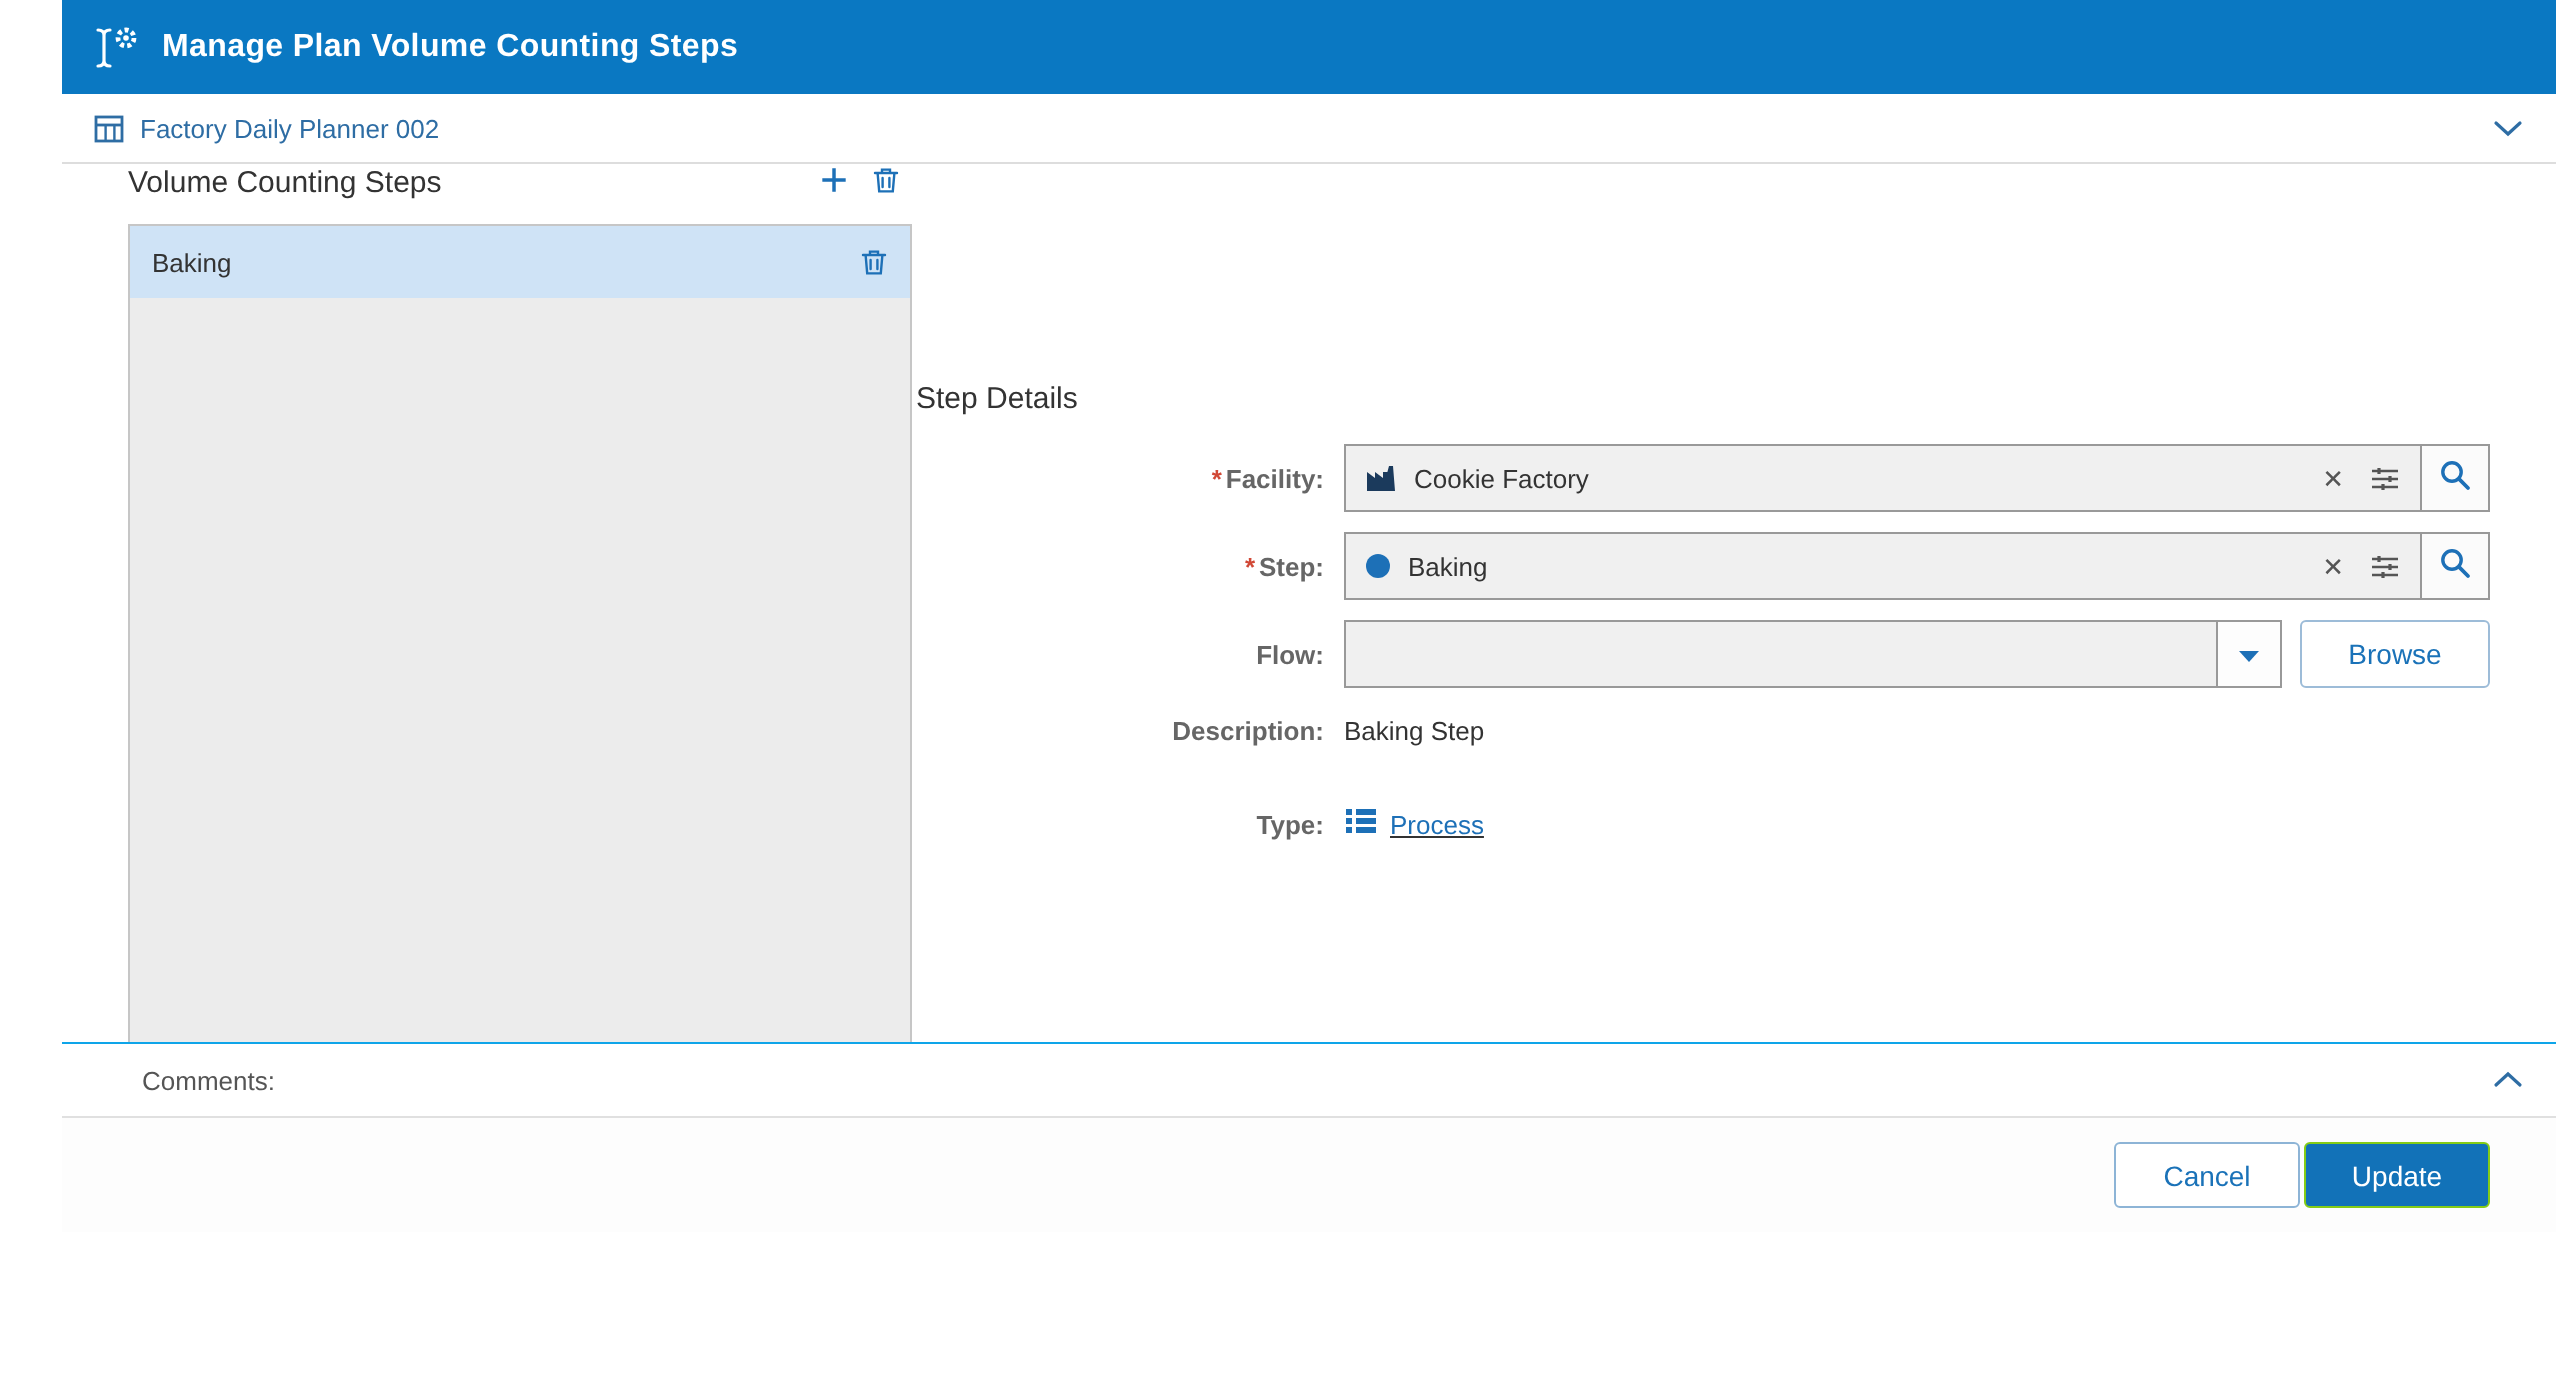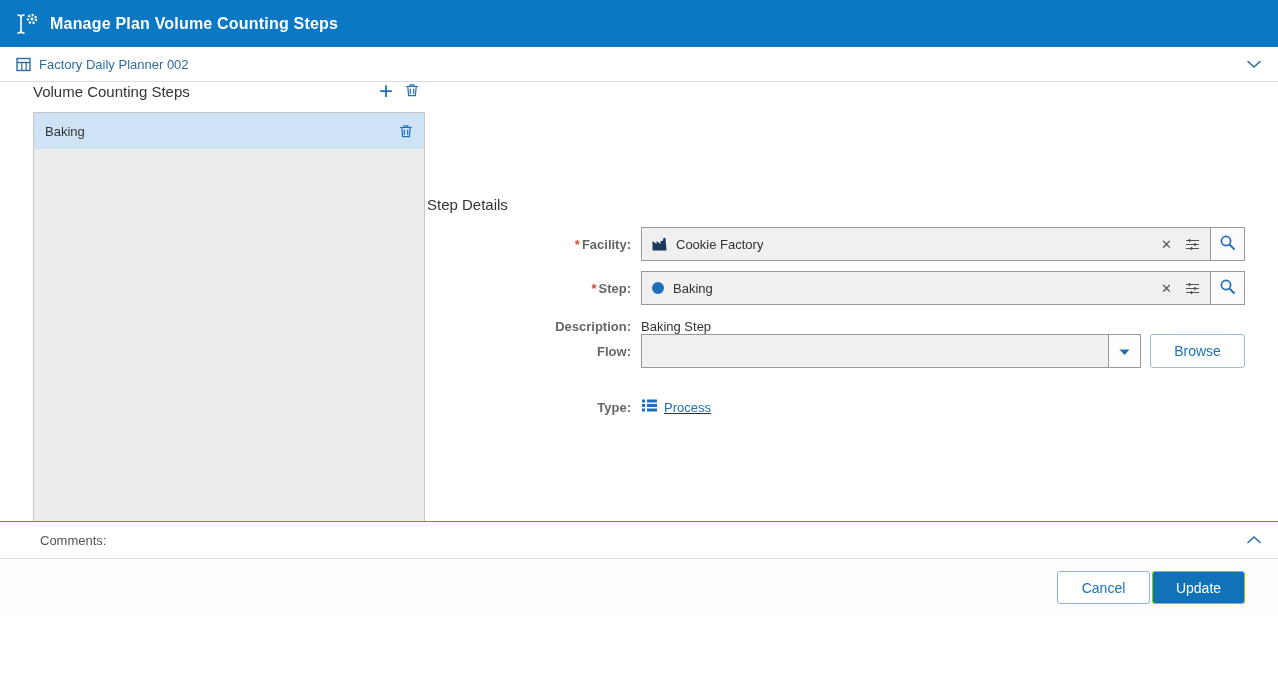--- a/index.html
+++ b/index.html
@@ -4,21 +4,21 @@
 <style>
   * { box-sizing: border-box; margin: 0; padding: 0; }
   html, body { width: 1278px; height: 698px; }
   body {
     font-family: "Liberation Sans", sans-serif;
     font-size: 14px;
     color: #333;
     background: #fff;
     overflow: hidden;
   }
-  .app { width: 1278px; height: 616px; display: flex; flex-direction: column; }
+  .app { width: 1278px; height: 616px; display: flex; flex-direction: column; padding-left: 31px; }
 
   
   .title-bar {
     height: 47px;
     background: #0a78c2;
     display: flex;
     align-items: center;
     padding: 0 14px;
     flex: 0 0 auto;
   }
@@ -298,38 +298,38 @@
             <span>
               <svg width="17" height="17" viewBox="0 0 17 17" fill="none">
                 <circle cx="7" cy="7" r="4.6" stroke="#1d70b7" stroke-width="1.7"></circle>
                 <line x1="10.6" y1="10.6" x2="15" y2="15" stroke="#1d70b7" stroke-width="1.9" stroke-linecap="round"></line>
               </svg>
             </span>
           </button>
         </div>
       </div>
 
-      <div class="form-row static">
-        <label class="form-label"><span>Description:</span></label>
-        <span class="static-value">Baking Step</span>
-      </div>
-
       <div class="form-row">
         <label class="form-label"><span>Flow:</span></label>
         <div class="form-ctrl">
           <div class="flow-box"></div>
           <button class="dd-btn">
             <span>
               <svg width="11" height="7" viewBox="0 0 11 7">
                 <path d="M0.5 0.5 L5.5 6 L10.5 0.5 Z" fill="#1d70b7"></path>
               </svg>
             </span>
           </button>
           <button class="browse-btn">Browse</button>
         </div>
+      </div>
+
+      <div class="form-row static">
+        <label class="form-label"><span>Description:</span></label>
+        <span class="static-value">Baking Step</span>
       </div>
 
       <div class="form-row type-row">
         <label class="form-label"><span>Type:</span></label>
         <span class="type-value">
           <span>
             <svg width="17" height="15" viewBox="0 0 17 15" fill="none">
               <rect x="1" y="1.5" width="3" height="3" fill="#1d70b7"></rect>
               <rect x="1" y="6" width="3" height="3" fill="#1d70b7"></rect>
               <rect x="1" y="10.5" width="3" height="3" fill="#1d70b7"></rect>

